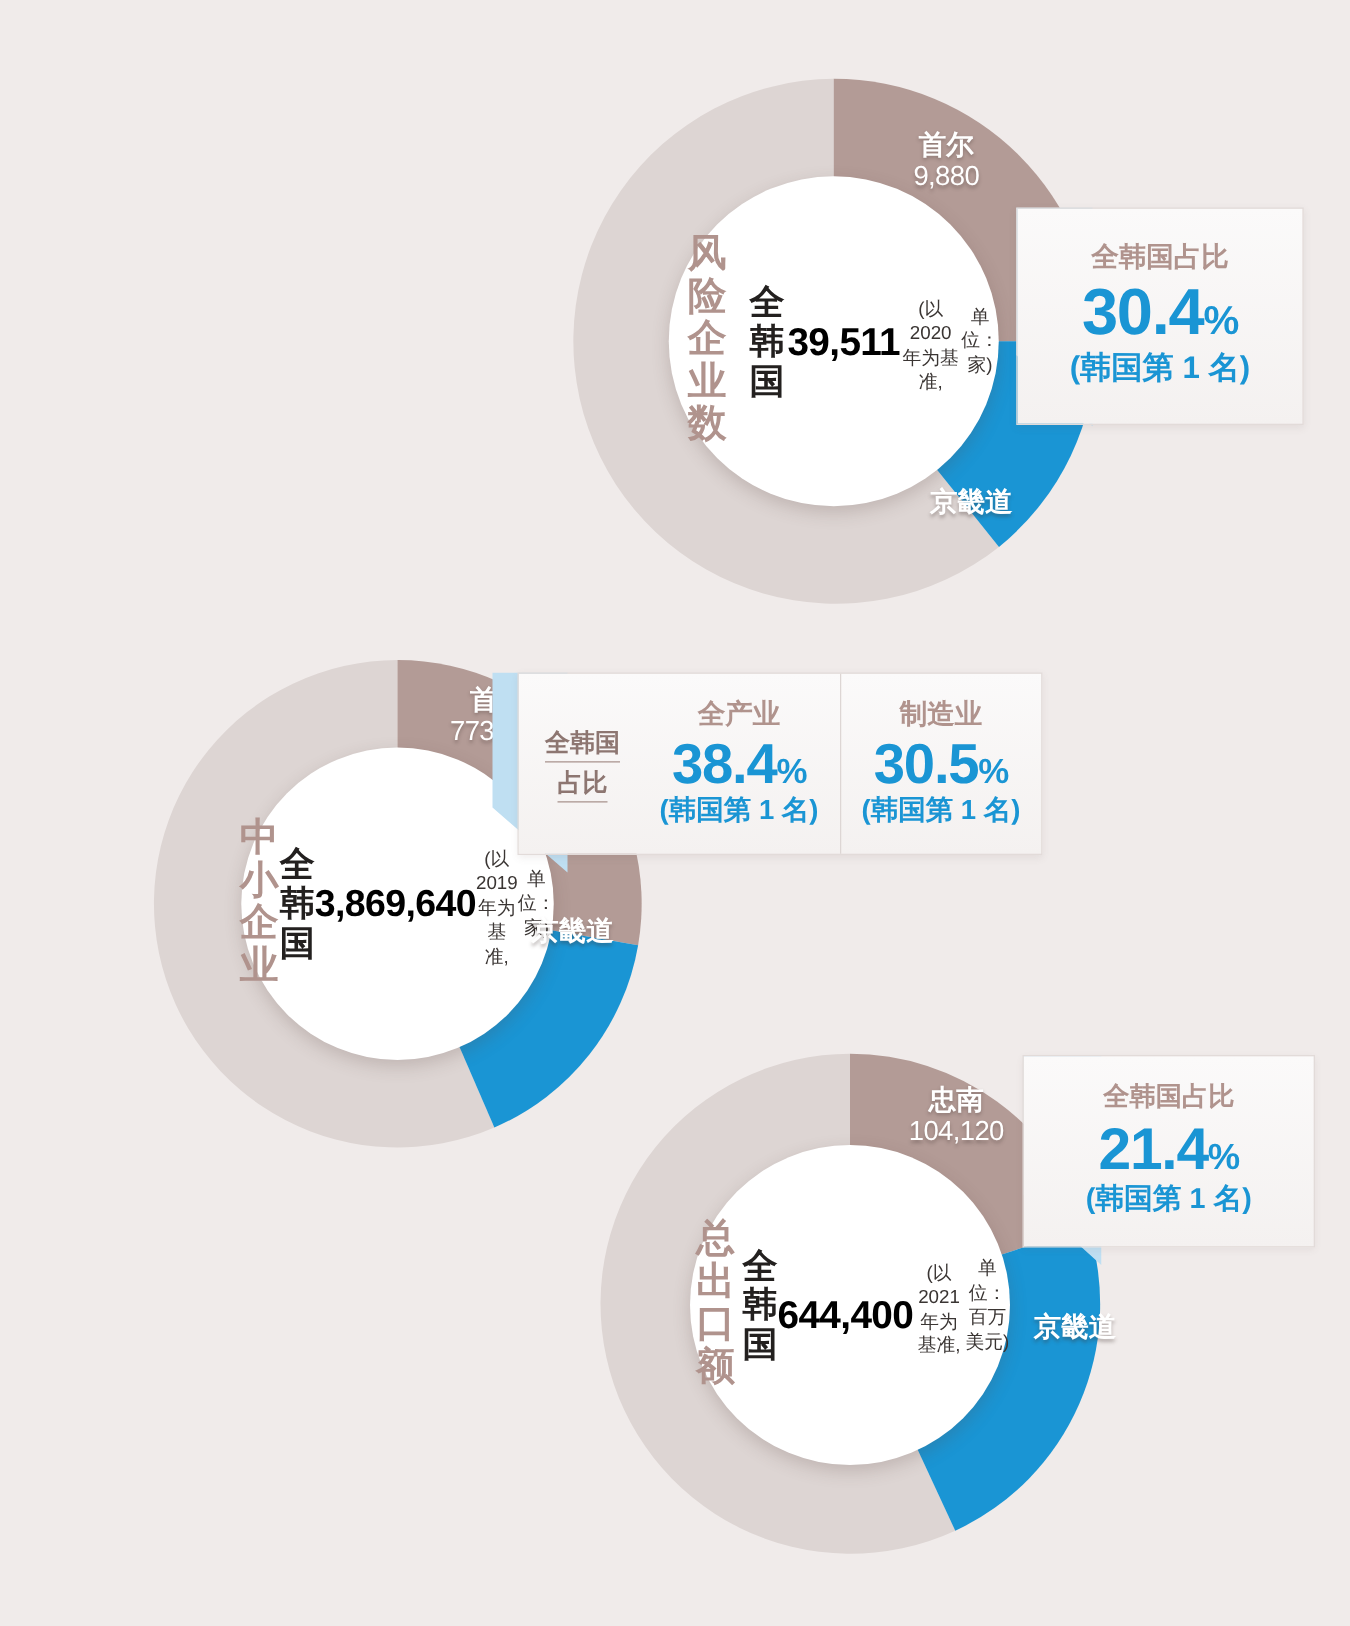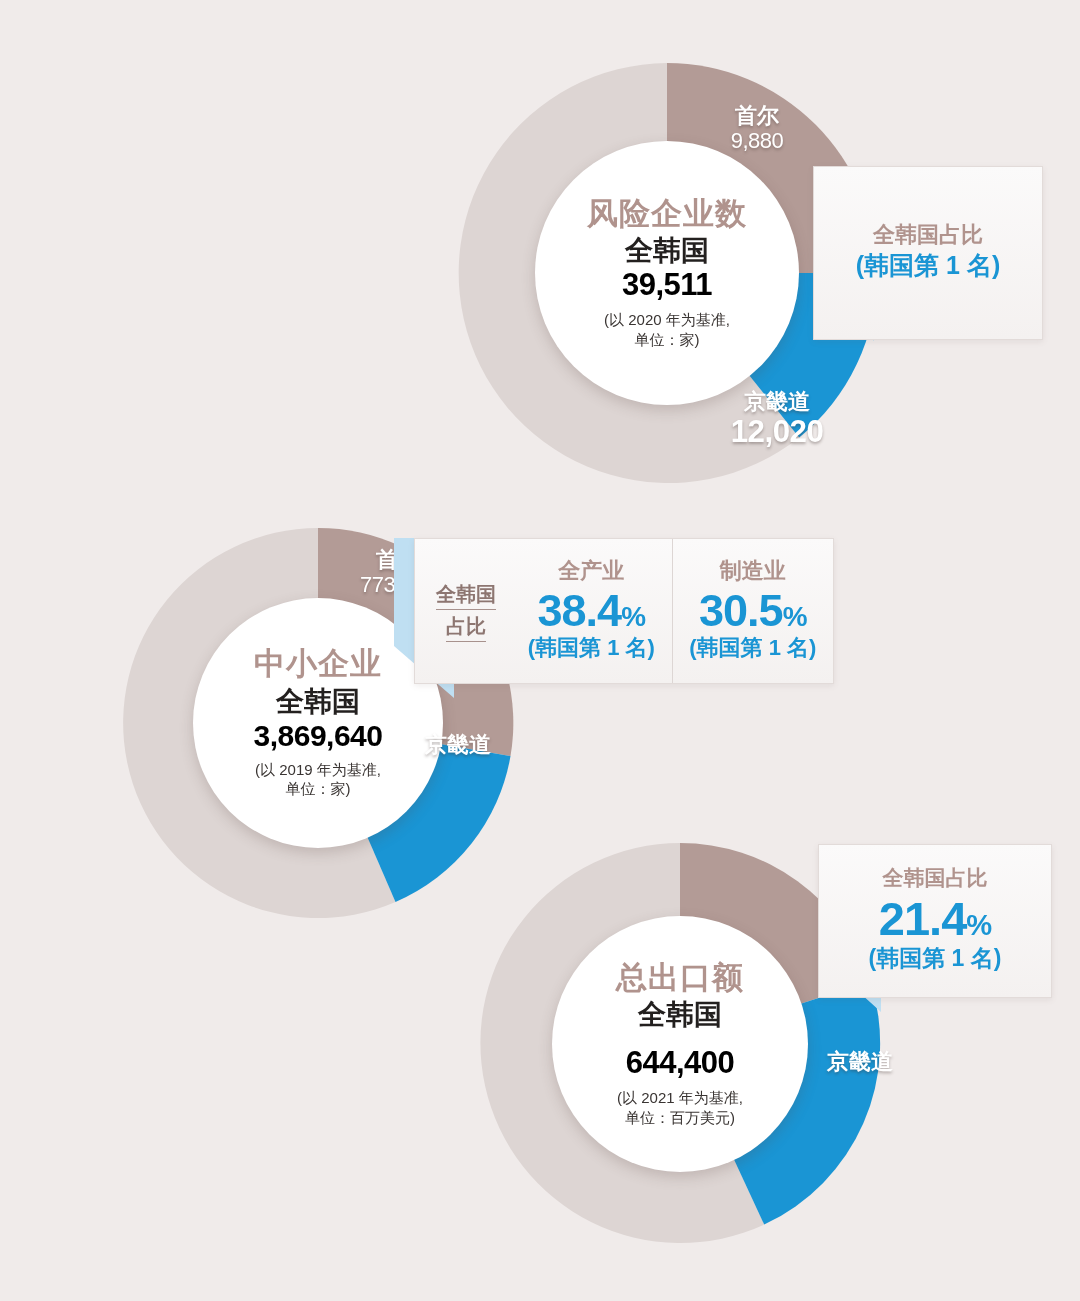--- a/index.html
+++ b/index.html
@@ -11,21 +11,21 @@
     -webkit-font-smoothing:antialiased;
   }
   .chart-block{position:absolute;}
 
   
   .donut{position:absolute;left:0;top:0;}
   .donut-hub{
     position:absolute;border-radius:50%;
     background:#ffffff;
     box-shadow:0 5px 14px rgba(90,70,65,.22);
-    display:flex;flex-direction:column;
+    display:flex;flex-direction:row;
     align-items:center;justify-content:center;
     text-align:center;z-index:5;
   }
   .hub-title{
     color:#b0938d;font-weight:bold;letter-spacing:1px;
     line-height:1.1;
   }
   .hub-sub{color:#23201f;font-weight:bold;line-height:1.12;}
   .hub-val{color:#000000;font-weight:bold;line-height:1.12;letter-spacing:-.5px;}
   .hub-note{color:#3a3533;line-height:1.3;font-weight:normal;}
@@ -91,30 +91,32 @@
     <div class="hub-note" style="font-size:15px;">单位：家)</div>
   </div>
 
   <div class="arc-label mauve" style="left:230px;top:56px;width:160px;font-size:22px;">
     <span class="nm">首尔</span>
     <span class="vl">9,880</span>
   </div>
 
   <div class="arc-label blue" style="left:240px;top:342px;width:180px;font-size:22px;">
     <span class="nm">京畿道</span>
-    <span class="vl">12,020</span>
   </div>
 
   <svg class="pointer" width="110" height="200" viewBox="0 0 110 200" style="left:352px;top:118px;">
     <path fill="#bfdff2" d="M0 0 H75 V175 L14 118 V0 Z"></path>
   </svg>
 
   <div class="callout" style="left:366px;top:118px;width:228px;height:172px;">
     <div class="callout-col" style="flex:1;">
       <div class="co-cap" style="font-size:22px;">全韩国占比</div>
+      <div class="co-pct" style="font-size:52px;margin-top:6px;">
+        <span>30.4</span><span class="sym">%</span>
+      </div>
       <div class="co-rank" style="font-size:25px;margin-top:4px;">(韩国第 1 名)</div>
     </div>
   </div>
 </div>
 
 <div class="chart-block" style="left:118px;top:518px;width:400px;height:420px;">
 
   <svg class="donut" width="400" height="420" viewBox="0 0 400 420">
     <path fill="#ddd5d3" d="M200 205 L200 10 A195 195 0 1 0 277.5 384.0 Z"></path>
     <path fill="#b39b96" d="M200 205 L200 10 A195 195 0 0 1 392.5 238.1 Z"></path>
@@ -173,20 +175,24 @@
   </svg>
 
   <div class="donut-hub" style="left:82px;top:88px;width:256px;height:256px;">
     <div class="hub-title" style="font-size:31px;margin-bottom:4px;">总出口额</div>
     <div class="hub-sub" style="font-size:28px;">全韩国</div>
     <div class="hub-val" style="font-size:31px;margin-top:16px;">644,400</div>
     <div class="hub-note" style="font-size:15px;margin-top:7px;">(以 2021 年为基准,</div>
     <div class="hub-note" style="font-size:15px;">单位：百万美元)</div>
   </div>
 
+  <div class="arc-label mauve" style="left:215px;top:40px;width:160px;font-size:22px;">
+    <span class="nm">忠南</span>
+    <span class="vl">104,120</span>
+  </div>
 
   <div class="arc-label blue" style="left:300px;top:222px;width:180px;font-size:22px;">
     <span class="nm">京畿道</span>
   </div>
 
   <svg class="pointer" width="110" height="190" viewBox="0 0 110 190" style="left:333px;top:16px;">
     <path fill="#bfdff2" d="M0 0 H78 V168 L16 112 V0 Z"></path>
   </svg>
 
   <div class="callout" style="left:348px;top:16px;width:232px;height:152px;">

